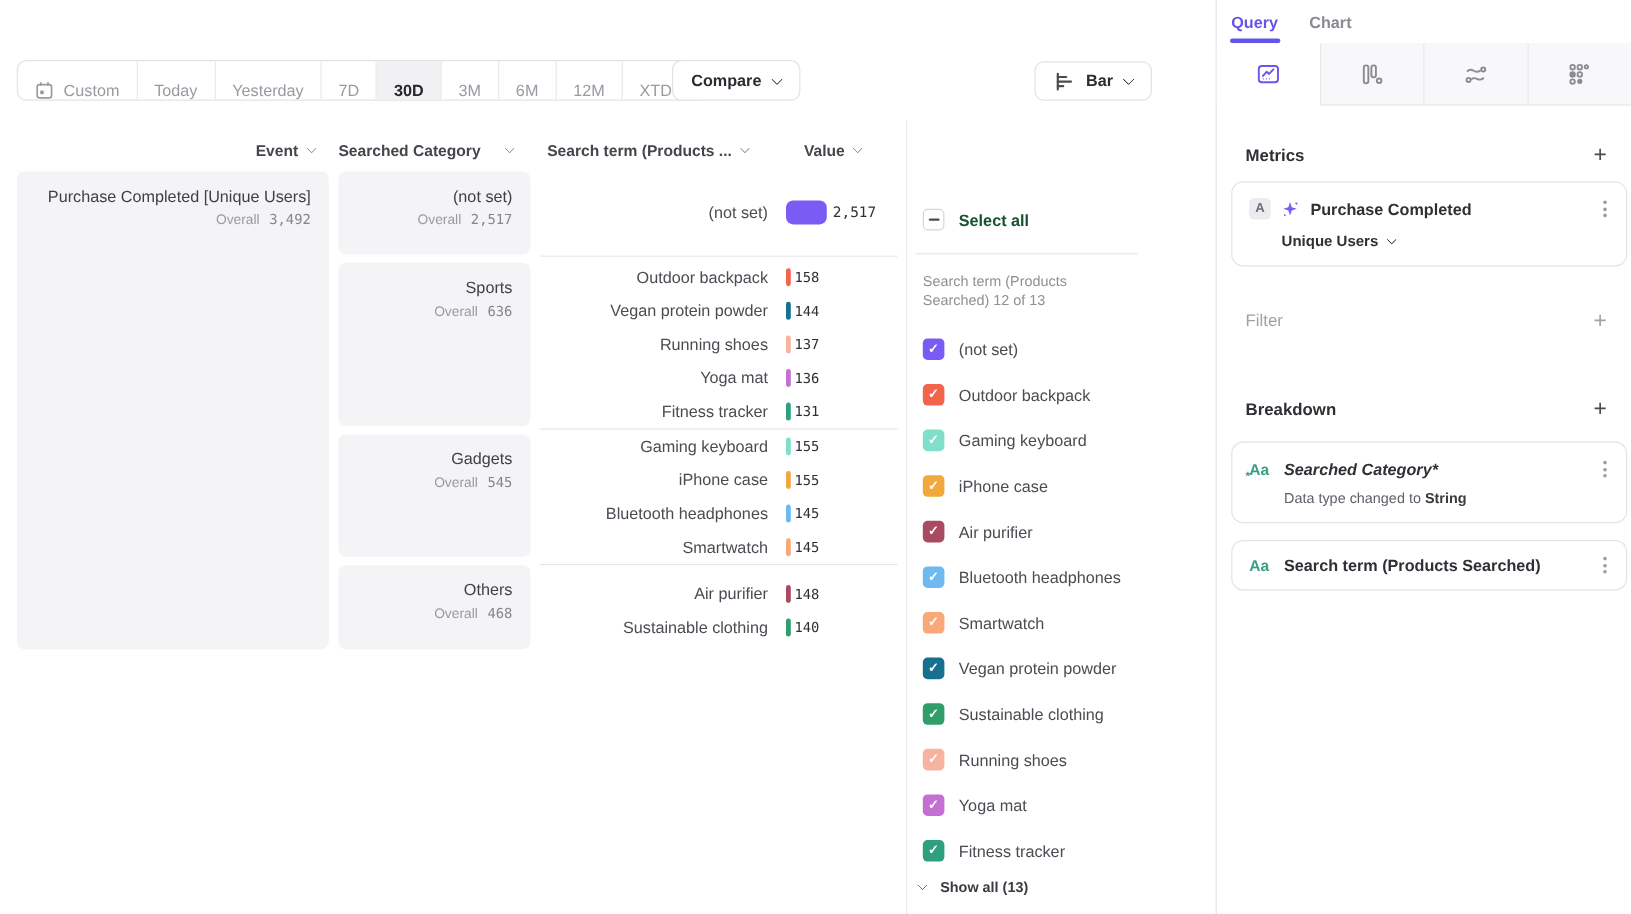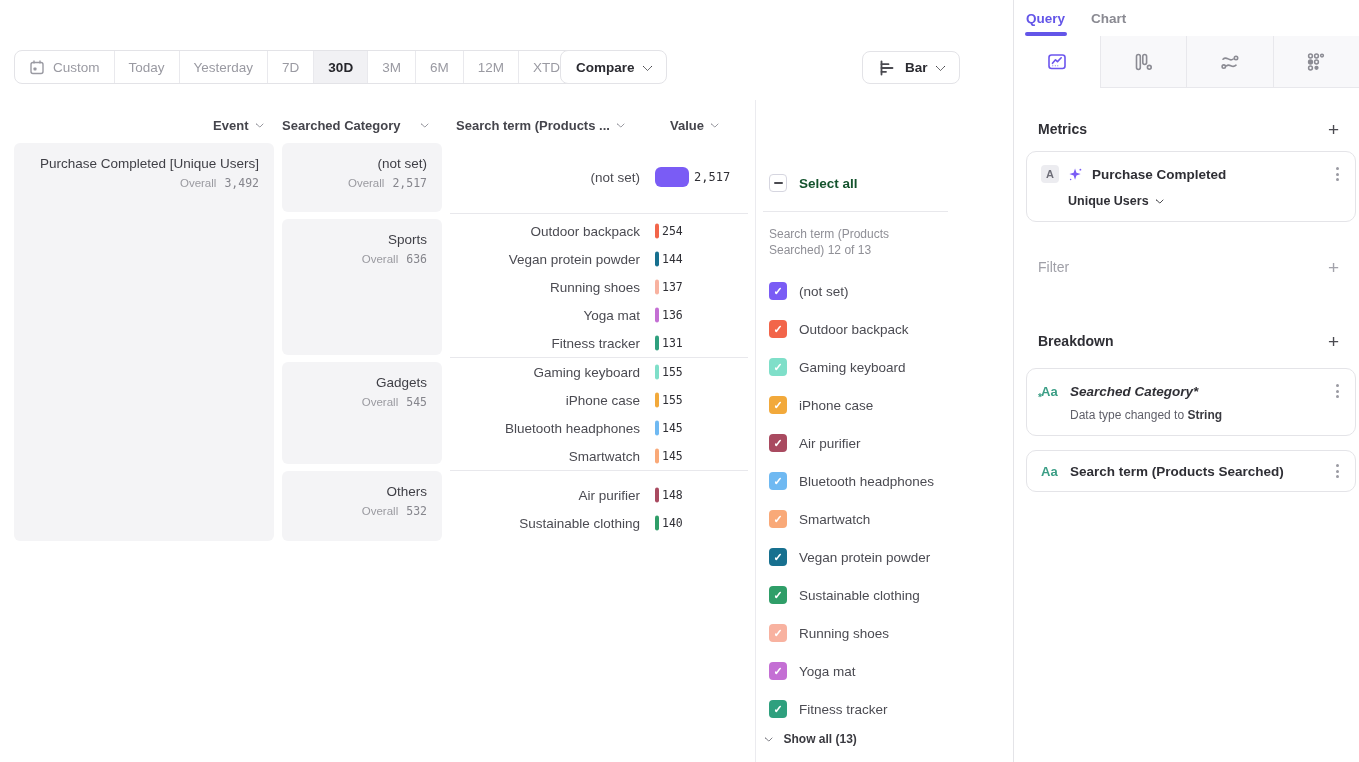--- a/index.html
+++ b/index.html
@@ -6,21 +6,21 @@
   body{width:1359px;height:762px;position:relative;background:#fff;overflow:hidden;
        font-family:"Liberation Sans",sans-serif;color:#3a3a40;-webkit-font-smoothing:antialiased}
   button{font:inherit;background:none;border:none;padding:0;margin:0;cursor:pointer;color:inherit}
   
   .chev{width:6px;height:6px;border-right:1.5px solid currentColor;border-bottom:1.5px solid currentColor;
         display:inline-block;transform:rotate(45deg) translate(-1px,-1px);border-radius:1px}
   .chev.sm{width:4.5px;height:4.5px}
   
   #seg-group{position:absolute;left:14px;top:50px;height:34px;display:flex;align-items:stretch;
              border:1px solid #e3e3e7;border-radius:8px;background:#fff;box-sizing:border-box;overflow:hidden}
-  .seg{display:flex;align-items:center;justify-content:center;gap:8px;padding:0 14px;font-size:13.5px;
+  .seg{display:flex;align-items:flex-end;justify-content:center;gap:8px;padding:0 14px;font-size:13.5px;
        color:#9a9aa2;border-right:1px solid #e9e9ed;white-space:nowrap}
   .seg:last-child{border-right:none}
   .seg.sel{background:#f1f1f4;color:#26262b;font-weight:700}
   .btn-outline{position:absolute;display:inline-flex;align-items:center;gap:9px;border:1px solid #e3e3e7;
        border-radius:8px;background:#fff;padding:0 15px;font-size:13.5px;font-weight:700;color:#2b2b31;box-sizing:border-box}
   #compare-btn{left:560px;top:50px;height:34px}
   #bar-type-btn{left:862px;top:51px;height:33px}
   
   .hdr{position:absolute;top:114px;height:22px;display:flex;align-items:center;gap:8px;
        font-size:13px;font-weight:700;color:#45454c;cursor:pointer}
@@ -192,21 +192,21 @@
     <div class="cell" style="left: 282px; top: 219px; width: 160px; height: 136px;">
       <div class="cell-name">Sports</div>
       <div class="cell-overall">
         <span>Overall</span>
         <span class="num">636</span>
       </div>
     </div>
     <div class="term-row" style="top: 217px;">
       <span class="term-label">Outdoor backpack</span>
       <span class="vbar" style="background: rgb(242, 101, 74);"></span>
-      <span class="vval">254</span>
+      <span class="vval">158</span>
     </div>
     <div class="term-row" style="top: 245px;">
       <span class="term-label">Vegan protein powder</span>
       <span class="vbar" style="background: rgb(23, 112, 143);"></span>
       <span class="vval">144</span>
     </div>
     <div class="term-row" style="top: 273px;">
       <span class="term-label">Running shoes</span>
       <span class="vbar" style="background: rgb(248, 178, 160);"></span>
       <span class="vval">137</span>
@@ -245,21 +245,21 @@
     </div>
     <div class="term-row" style="top: 442px;">
       <span class="term-label">Smartwatch</span>
       <span class="vbar" style="background: rgb(249, 169, 120);"></span>
       <span class="vval">145</span>
     </div>
     <div class="cell" style="left: 282px; top: 471px; width: 160px; height: 70px;">
       <div class="cell-name">Others</div>
       <div class="cell-overall">
         <span>Overall</span>
-        <span class="num">532</span>
+        <span class="num">468</span>
       </div>
     </div>
     <div class="term-row" style="top: 481px;">
       <span class="term-label">Air purifier</span>
       <span class="vbar" style="background: rgb(169, 74, 96);"></span>
       <span class="vval">148</span>
     </div>
     <div class="term-row" style="top: 509px;">
       <span class="term-label">Sustainable clothing</span>
       <span class="vbar" style="background: rgb(47, 158, 104);"></span>

